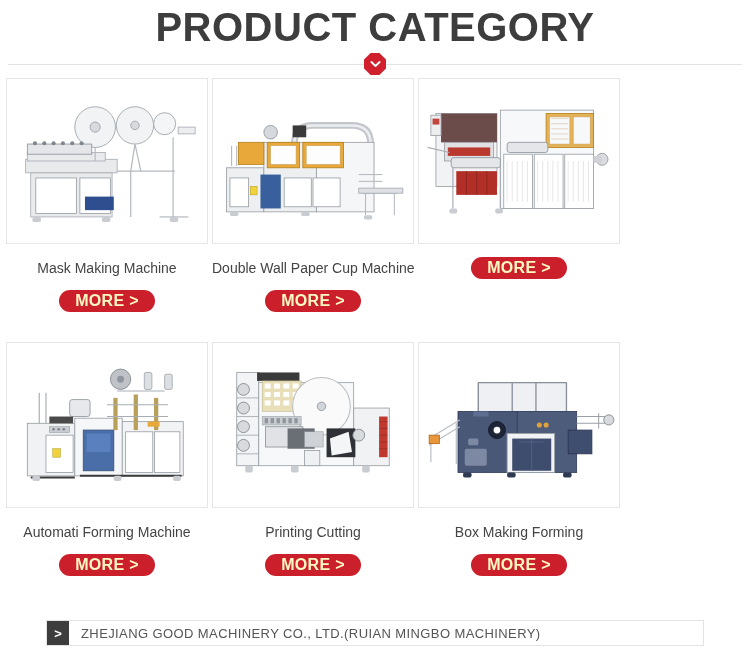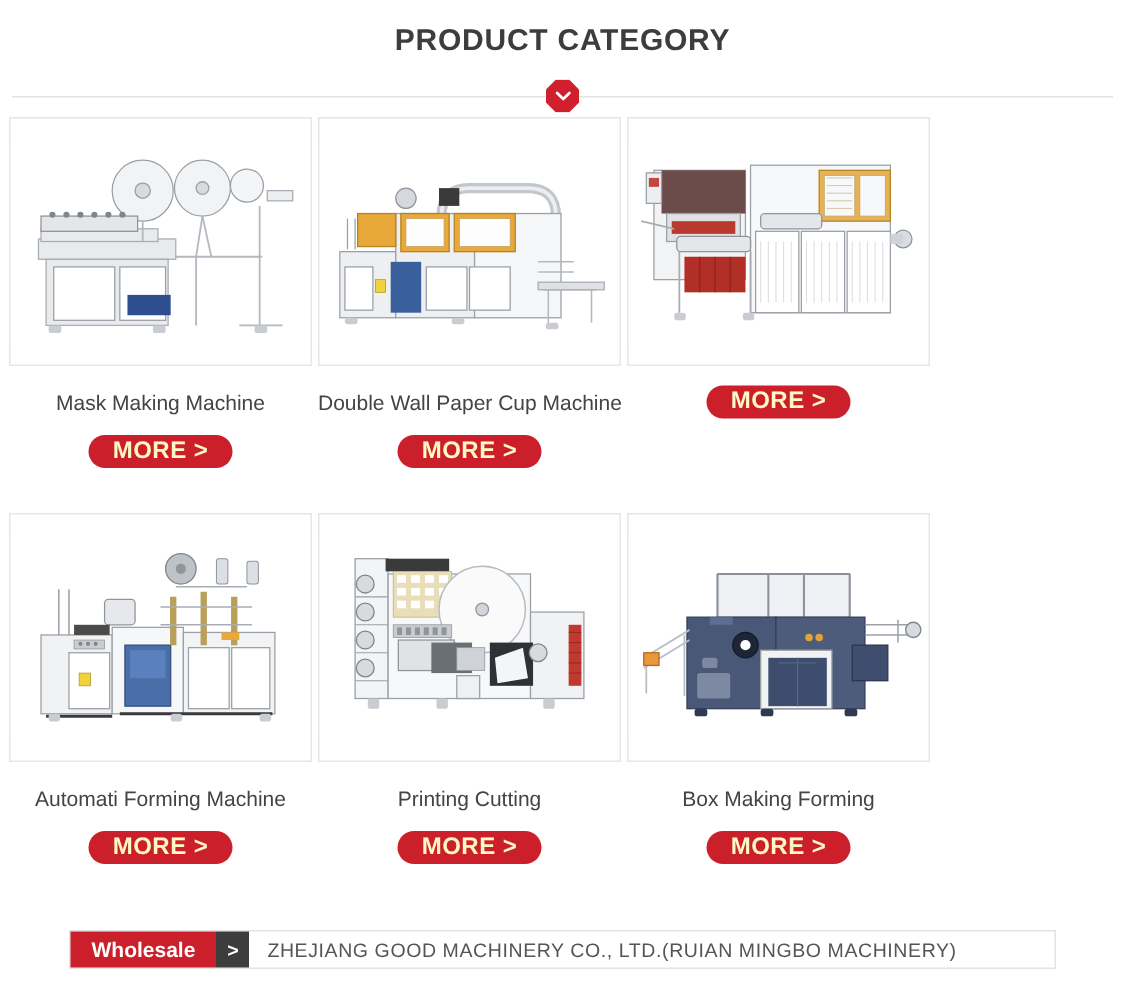--- a/index.html
+++ b/index.html
@@ -15,21 +15,21 @@
     overflow: hidden;
     position: relative;
   }
 
   
   .header {
     padding-top: 8px;
     text-align: center;
   }
   .page-title {
-    font-size: 20px;
+    font-size: 40px;
     font-weight: bold;
     letter-spacing: 0.5px;
     color: #3d3d3d;
     line-height: 38px;
     margin: 0;
     font-family: "Liberation Sans", sans-serif;
   }
   .divider-wrap {
     position: relative;
     height: 28px;
@@ -560,17 +560,16 @@
     <div class="card-title">Box Making Forming</div>
     <div class="more-wrap">
       <button class="more-btn">MORE &gt;</button>
     </div>
   </div>
 
 </div>
 
 <div class="footer">
   <div class="footer-bar">
-    <div class="footer-tag">Wholesale</div>
     <div class="footer-arrow">&gt;</div>
     <div class="footer-text">ZHEJIANG GOOD MACHINERY CO., LTD.(RUIAN MINGBO MACHINERY)</div>
   </div>
 </div>
 
 </body></html>

